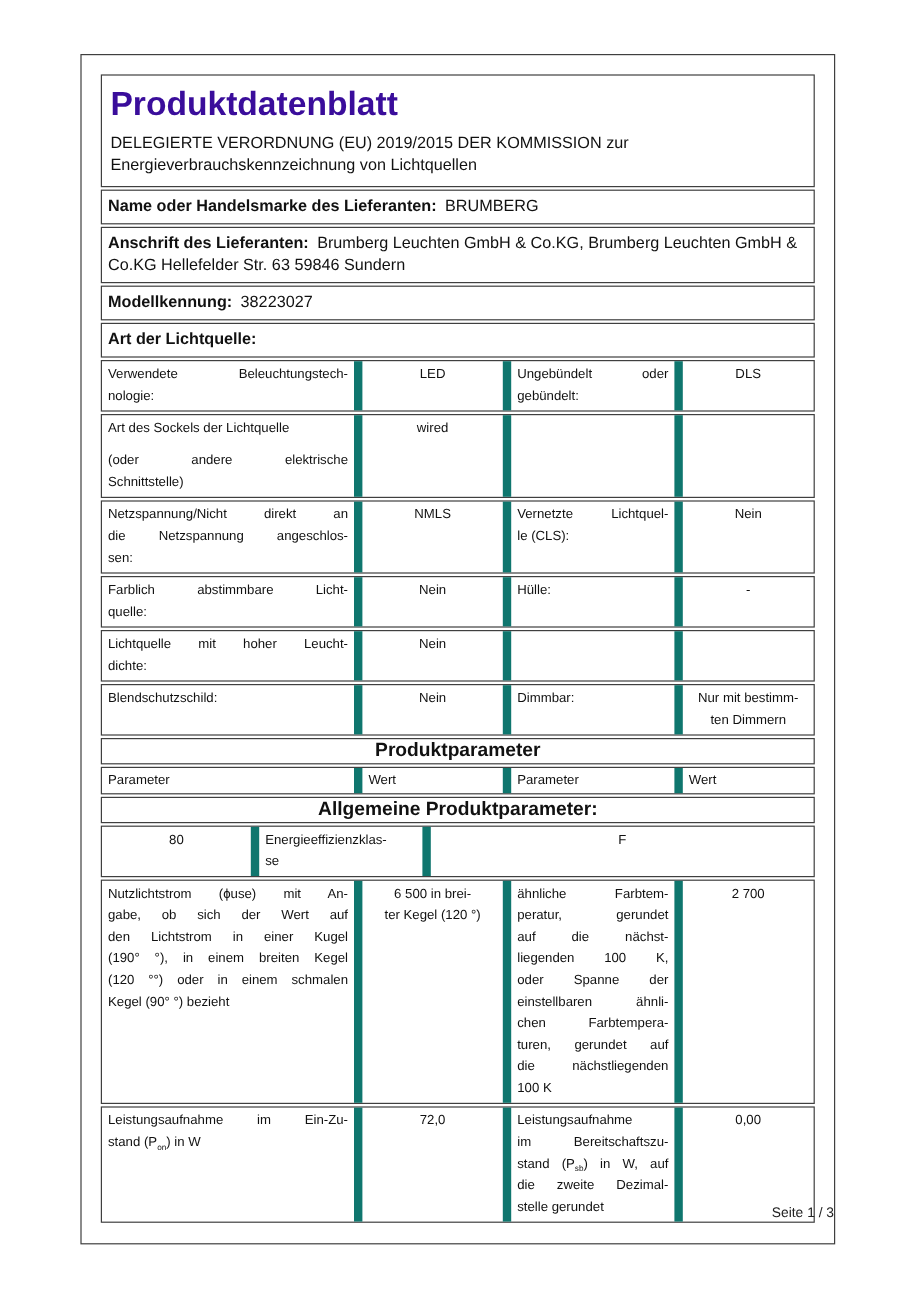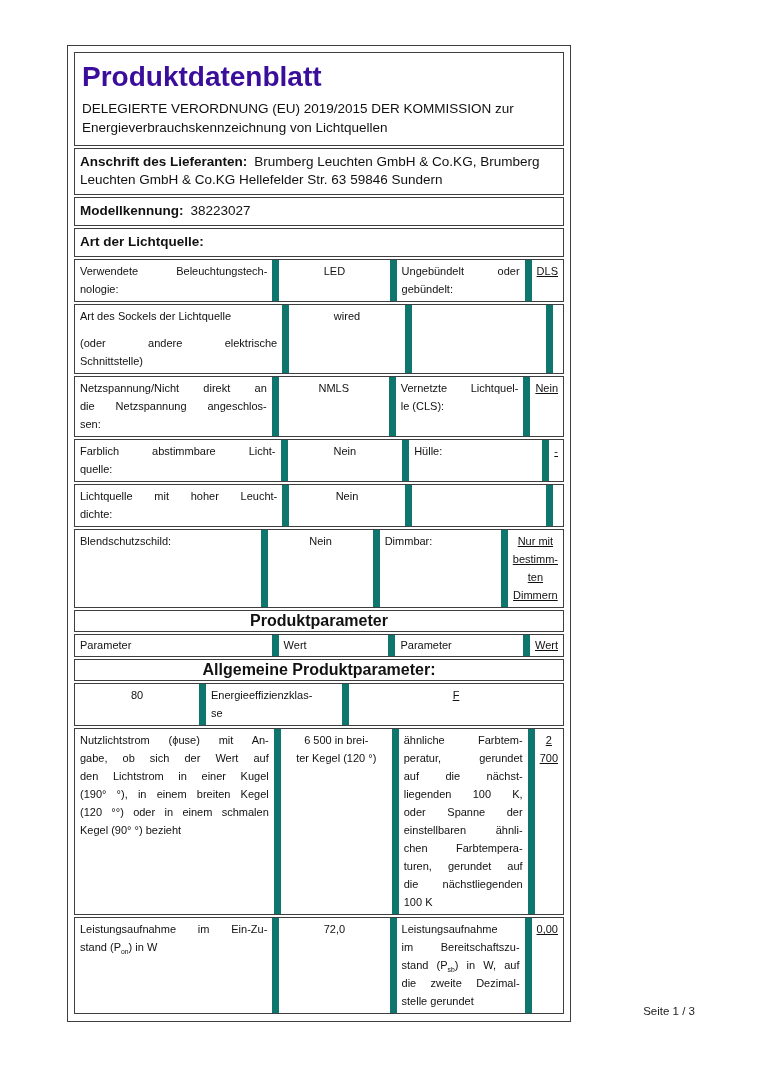--- a/index.html
+++ b/index.html
@@ -2,34 +2,34 @@
 <html><head>
 <meta charset="utf-8">
 <style>
   html,body{margin:0;padding:0;}
   body{
     width:764px;height:1080px;background:#ffffff;position:relative;
     font-family:"Liberation Sans",sans-serif;color:#111;overflow:hidden;
     -webkit-font-smoothing:antialiased;
   }
   .frame{
-    position:absolute;left:67px;top:45px;width:504px;
-    border:1px solid #3f3f3f;padding:6px;box-sizing:border-box;
+    position:absolute;left:67px;top:45px;width:629px;
+    border:1px solid #3f3f3f;padding:16px;box-sizing:border-box;
   }
   .rowbox{
     border:1px solid #3f3f3f;margin-bottom:2px;display:flex;align-items:stretch;
     box-sizing:border-box;background:#fff;
   }
   .rowbox:last-child{margin-bottom:1px;}
   .cell{box-sizing:border-box;padding:2px 5px 3px 5px;font-size:11px;line-height:18px;}
   .cell+.cell{border-left:7px solid #0f766e;}
   .c1{width:210px;}
   .c2{width:124px;text-align:center;white-space:pre-line;}
   .c3{width:143px;}
-  .c4{flex:1;text-align:center;white-space:pre-line;text-decoration:underline;}
+  .c4{flex:1;text-align:center;white-space:pre-line;}
   .ln{min-height:18px;}
   .ln.stretch{text-align:justify;text-align-last:justify;}
   .para+.para{margin-top:9px;}
   sub{font-size:0.62em;line-height:0;}
   .headerblock{display:block;padding:4px 8px 8px 7px;}
   .doc-title{
     font-size:28px;line-height:36px;font-weight:bold;color:#3a0d9b;
     letter-spacing:0px;margin:2px 0 4px 0;
   }
   .doc-subtitle{font-size:13.5px;line-height:19px;white-space:pre-line;color:#111;}
@@ -51,20 +51,25 @@
 <div class="frame">
 
   <div class="rowbox">
     <div class="headerblock">
       <div class="doc-title">Produktdatenblatt</div>
       <div class="doc-subtitle">DELEGIERTE VERORDNUNG (EU) 2019/2015 DER KOMMISSION zur
 Energieverbrauchskennzeichnung von Lichtquellen</div>
     </div>
   </div>
 
+  <div class="rowbox">
+    <div class="labelrow">
+      <span class="lbl">Name oder Handelsmarke des Lieferanten:</span><span class="val">BRUMBERG</span>
+    </div>
+  </div>
 
   <div class="rowbox">
     <div class="labelrow">
       <span class="lbl">Anschrift des Lieferanten:</span><span class="val">Brumberg Leuchten GmbH &amp; Co.KG, Brumberg Leuchten GmbH &amp; Co.KG Hellefelder Str. 63 59846 Sundern</span>
     </div>
   </div>
 
   <div class="rowbox">
     <div class="labelrow">
       <span class="lbl">Modellkennung:</span><span class="val">38223027</span>

